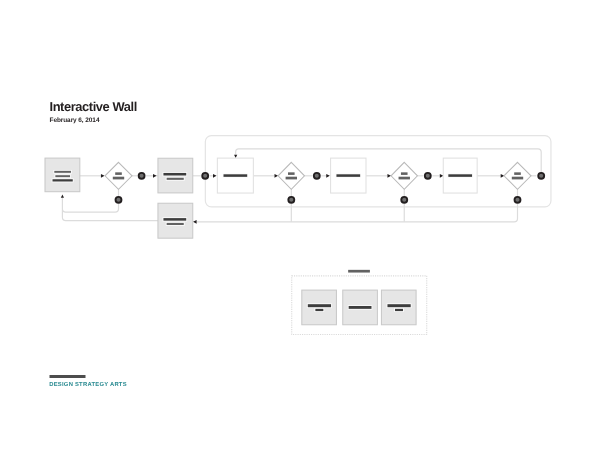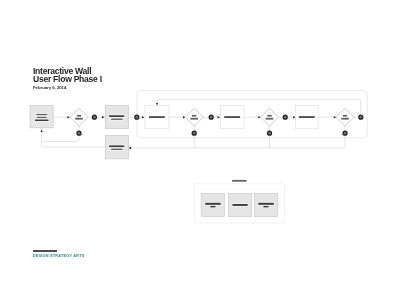--- a/index.html
+++ b/index.html
@@ -18,21 +18,20 @@
   .footer-bar { width:24.7px; height:1.5px; background:#4d4d4d; }
   .footer-text { font-size:3.9px; font-weight:bold; color:#2b8b92; letter-spacing:0.17px; margin-top:0.75px; white-space:nowrap; }
 </style>
 </head>
 <body>
 
 <div class="page">
 
   <div class="title-block">
     <div class="title-line">Interactive Wall</div>
-    <div class="title-line">User Flow Phase I</div>
     <div class="subtitle">February 6, 2014</div>
   </div>
 
   <svg class="diagram" width="400" height="300" viewBox="0 0 400 300" xmlns="http://www.w3.org/2000/svg">
       <g>
         <rect x="136.9" y="90.4" width="230.4" height="47.5" rx="4" ry="4" fill="none" stroke="#e4e4e4" stroke-width="0.8" stroke-dasharray="none"></rect>
         <rect x="194.5" y="183.9" width="90" height="39.1" rx="0" ry="0" fill="none" stroke="#dadada" stroke-width="0.7" stroke-dasharray="0.75,0.75"></rect>
         <g>
           <path d="M53.2,117.2L67.3,117.2" fill="none" stroke="#dcdcdc" stroke-width="0.8" stroke-linecap="butt"></path>
         </g>

